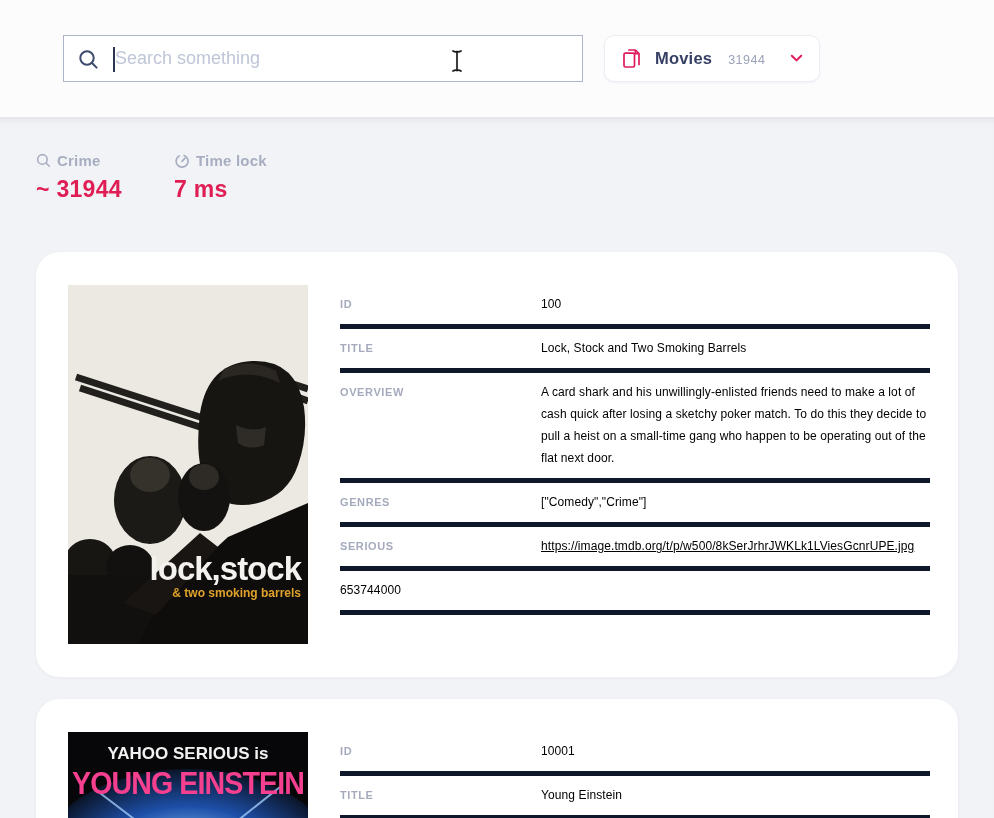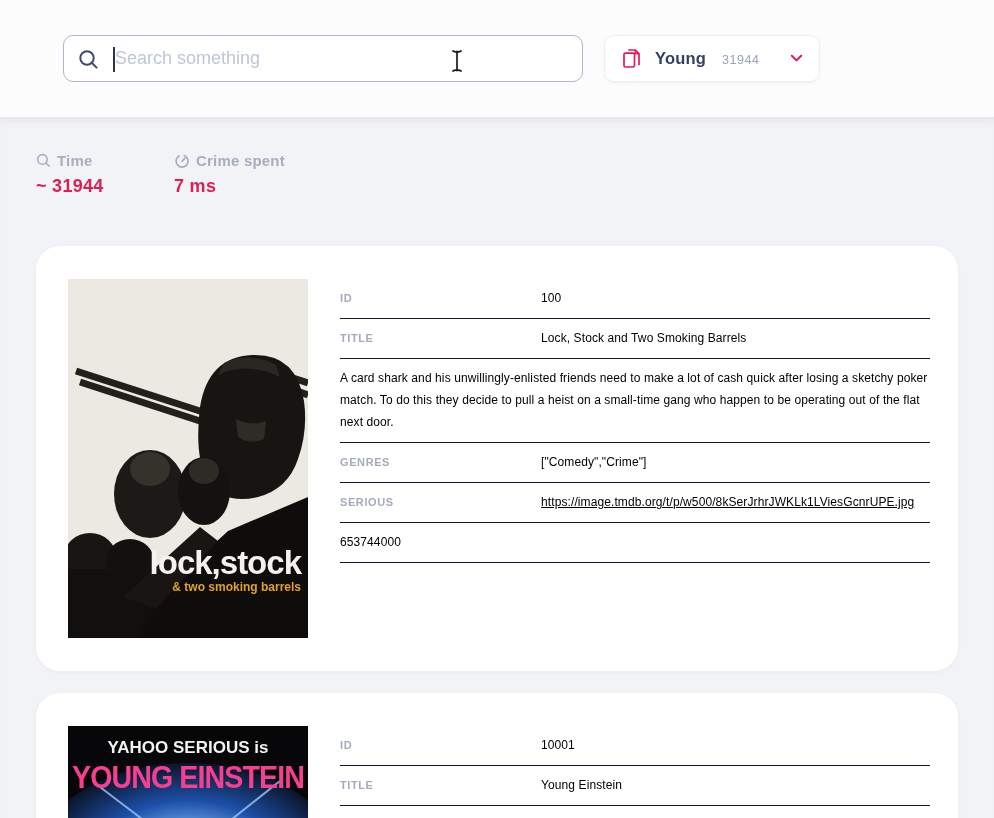--- a/index.html
+++ b/index.html
@@ -15,21 +15,21 @@
   .topbar {
     position:relative;
     width:994px; height:117px;
     background:#fcfcfd;
   }
   .search-box {
     position:absolute; left:63px; top:35px;
     width:520px; height:47px;
     background:#ffffff;
     border:1px solid #aeb4c9;
-    border-radius:10px;
+    border-radius:0;
     display:flex; align-items:center;
   }
   .search-box .mag {
     position:absolute; left:14px; top:13px; color:#3d4a6b;
   }
   .search-box input {
     width:100%; height:100%;
     border:none; outline:none; background:transparent;
     font-family:inherit;
     font-size:18px; color:#3d4a6b;
@@ -62,21 +62,21 @@
     width:994px; height:701px;
     background:#f2f3f6;
     box-shadow:inset 0 9px 9px -7px rgba(60,70,100,0.10);
     padding-top:35px;
   }
   .stats { display:flex; padding-left:36px; }
   .stat { min-width:95px; }
   .stat.time { margin-left:43px; }
   .stat-head { display:flex; align-items:center; color:#a8aec1; }
   .stat-head .s-label { font-size:15px; font-weight:bold; margin-left:6px; letter-spacing:.2px; }
-  .stat-value { margin-top:7px; font-size:18px; font-weight:bold; color:#df1e55; letter-spacing:.3px; }
+  .stat-value { margin-top:7px; font-size:23px; font-weight:bold; color:#df1e55; letter-spacing:.3px; }
 
   .cards { margin:49px 36px 0 36px; }
   .card {
     width:922px;
     background:#ffffff;
     border-radius:24px;
     box-shadow:0 1px 4px rgba(40,50,80,0.04);
     padding:33px 28px 33px 32px;
     display:flex;
     margin-bottom:22px;
@@ -84,21 +84,21 @@
   .poster {
     flex:none; width:240px; height:359px;
     border-radius:0; overflow:hidden;
     background:#f4f3ea;
   }
   .poster svg { display:block; }
   .fields { flex:1; margin-left:32px; min-width:0; }
   .frow {
     display:flex;
     padding:8px 0 9px 0;
-    border-bottom:1px solid #0f172a;
+    border-bottom:5px solid #0f172a;
   }
   .flabel {
     flex:none; width:201px;
     font-size:11px; font-weight:bold;
     letter-spacing:.6px;
     color:#a5abbd;
     padding-top:5px;
   }
   .fvalue {
     flex:1; min-width:0;
@@ -134,21 +134,21 @@
   </div>
 
   <div class="btn btn-index">
     <span style="display:flex;">
       <svg width="23" height="23" viewBox="0 0 23 23" fill="none" stroke="#e0195b" stroke-width="1.7" stroke-linejoin="round">
         <rect x="4" y="6.2" width="10.5" height="13.8" rx="1.4"></rect>
         <path d="M8.2 3 h7.2 l3.6 3.6 v11.6"></path>
         <path d="M15.4 3 v3.6 h3.6"></path>
       </svg>
     </span>
-    <span class="idx-label">Young</span>
+    <span class="idx-label">Movies</span>
     <span class="idx-count">31944</span>
     <span class="chev">
       <svg width="13" height="9" viewBox="0 0 13 9" fill="none" stroke="#e0195b" stroke-width="2" stroke-linecap="round" stroke-linejoin="round">
         <path d="M1.8 1.8 L6.5 6.4 L11.2 1.8"></path>
       </svg>
     </span>
   </div>
 
 </div>
 
@@ -156,34 +156,34 @@
 
   <div class="stats">
     <div class="stat">
       <div class="stat-head">
         <span style="display:flex;">
           <svg width="15" height="15" viewBox="0 0 21 21" fill="none" stroke="#a8aec1" stroke-width="2.2" stroke-linecap="round">
             <circle cx="9" cy="9" r="6.7"></circle>
               <line x1="14" y1="14" x2="18.6" y2="18.6"></line>
           </svg>
         </span>
-        <span class="s-label">Time</span>
+        <span class="s-label">Crime</span>
       </div>
       <div class="stat-value">~ 31944</div>
     </div>
 
     <div class="stat time">
       <div class="stat-head">
         <span style="display:flex;">
           <svg width="16" height="16" viewBox="0 0 16 16" fill="none" stroke="#a8aec1" stroke-width="1.7" stroke-linecap="round">
             <path d="M5.1 2.9 A6 6 0 1 0 10.2 2.5"></path>
             <path d="M8 8.4 L11 5.2"></path>
           </svg>
         </span>
-        <span class="s-label">Crime spent</span>
+        <span class="s-label">Time lock</span>
       </div>
       <div class="stat-value">7 ms</div>
     </div>
   </div>
 
   <div class="cards">
 
     <div class="card">
       <div class="poster">
         <svg width="240" height="359" viewBox="0 0 240 359">
@@ -220,20 +220,21 @@
       <div class="fields">
         <div class="frow">
           <div class="flabel">ID</div>
           <div class="fvalue">100</div>
         </div>
         <div class="frow">
           <div class="flabel">TITLE</div>
           <div class="fvalue">Lock, Stock and Two Smoking Barrels</div>
         </div>
         <div class="frow">
+          <div class="flabel">OVERVIEW</div>
           <div class="fvalue">A card shark and his unwillingly-enlisted friends need to make a lot of cash quick after losing a sketchy poker match. To do this they decide to pull a heist on a small-time gang who happen to be operating out of the flat next door.</div>
         </div>
         <div class="frow">
           <div class="flabel">GENRES</div>
           <div class="fvalue">["Comedy","Crime"]</div>
         </div>
         <div class="frow">
           <div class="flabel">SERIOUS</div>
           <div class="fvalue">
             <a href="#">https://image.tmdb.org/t/p/w500/8kSerJrhrJWKLk1LViesGcnrUPE.jpg</a>

